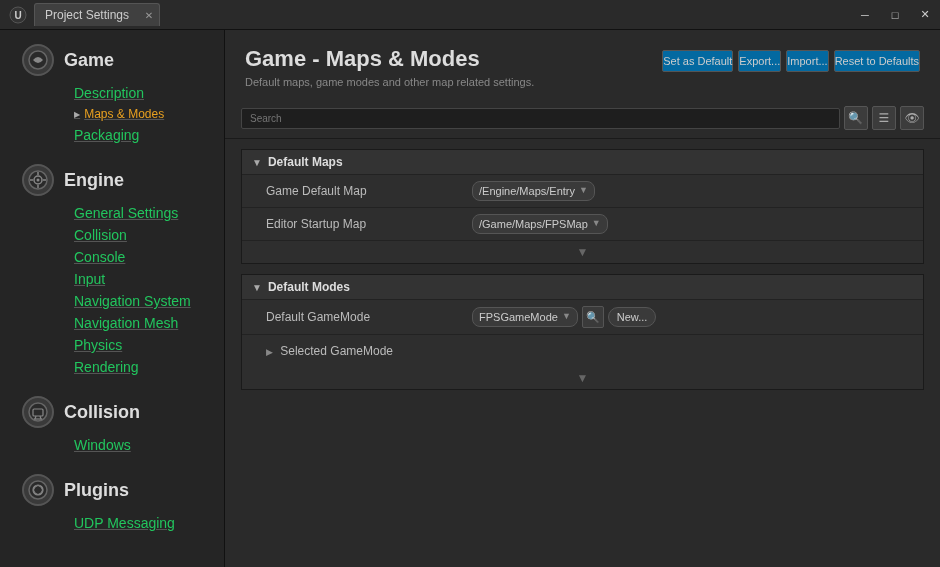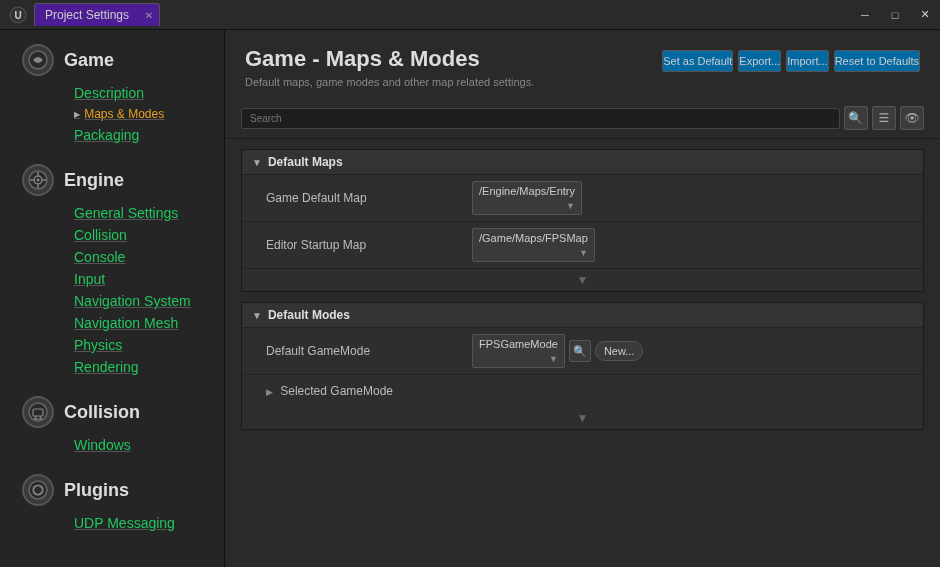--- a/index.html
+++ b/index.html
@@ -29,21 +29,21 @@
       padding: 0 8px;
     }
     .ue-logo {
       width: 20px;
       height: 20px;
       display: flex;
       align-items: center;
       justify-content: center;
     }
     .tab {
-      background: #4c1d95;
+      background: #404040;
       padding: 4px 30px 4px 10px;
       font-size: 12px;
       color: #ccc;
       border-top: 1px solid #555;
       border-left: 1px solid #555;
       border-right: 1px solid #555;
       position: relative;
       border-radius: 3px 3px 0 0;
     }
     .tab-close {
@@ -291,24 +291,23 @@
       gap: 4px;
     }
     .dropdown-btn {
       background: #3a3a3a;
       border: 1px solid #555;
       color: #ccc;
       padding: 3px 6px;
       font-size: 11px;
       cursor: pointer;
       display: flex;
-      align-items: flex-end;
+      align-items: flex-start;
       gap: 4px;
-      border-radius: 2px;
-      flex-direction: column;
+      border-radius: 8px;
     }
     .dropdown-btn .arrow {
       font-size: 9px;
       color: #888;
     }
     .expand-row {
       padding: 4px 10px;
       display: flex;
       align-items: center;
       justify-content: center;

